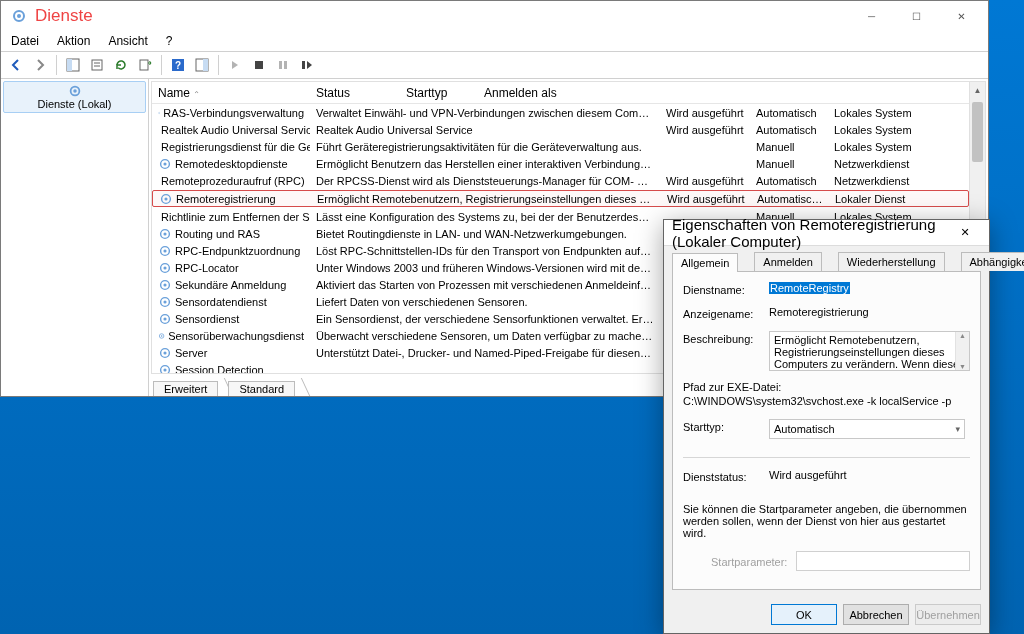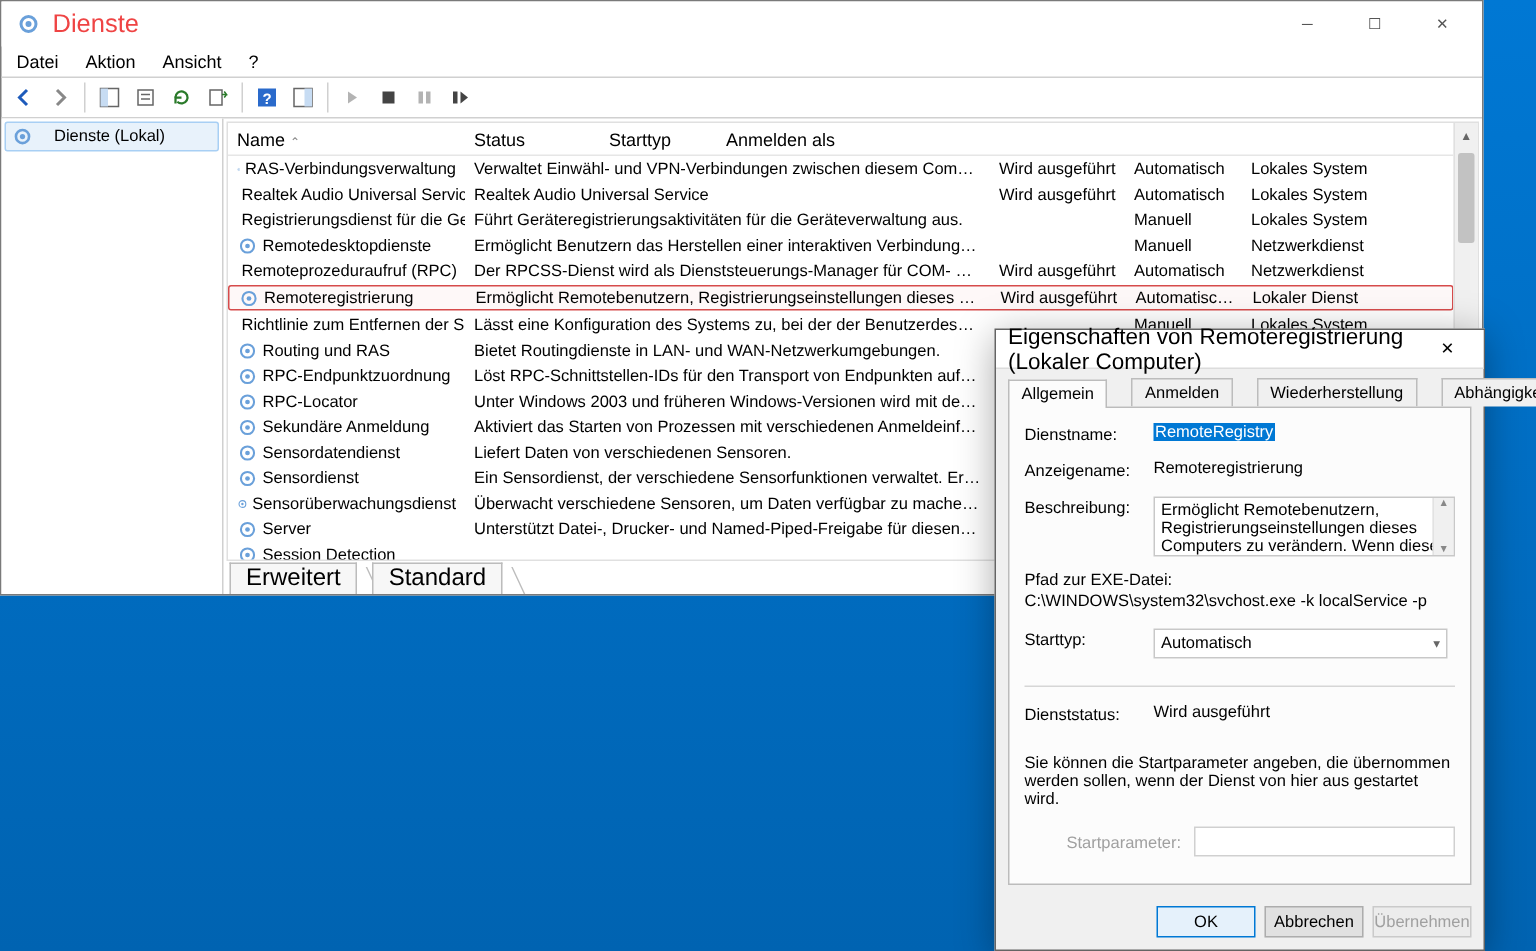--- a/index.html
+++ b/index.html
@@ -16,21 +16,21 @@
   .menubar { height: 20px; display: flex; align-items: center; padding: 0 6px; gap: 10px; font-size: 12px; }
   .menubar span { padding: 2px 4px; color: #000; }
 
   .toolbar { height: 28px; border-top: 1px solid #d0d0d0; border-bottom: 1px solid #d0d0d0; display: flex; align-items: center; padding: 0 4px; gap: 2px; }
   .tb-btn { width: 22px; height: 22px; display: flex; align-items: center; justify-content: center; border: 1px solid transparent; }
   .tb-sep { width: 1px; height: 20px; background: #d0d0d0; margin: 0 3px; }
   .tb-btn.disabled { opacity: .4; }
 
   .body { display: flex; flex: 1; min-height: 0; }
   .navpane { width: 148px; border-right: 1px solid #d0d0d0; background: #fff; padding: 2px; }
-  .navitem { display: flex; align-items: center; padding: 2px 4px; gap: 14px; border: 1px solid #a8cff4; background: #e8f2fb; border-radius: 2px; }
+  .navitem { display: flex; align-items: center; padding: 2px 4px; gap: 0; border: 1px solid #a8cff4; background: #e8f2fb; border-radius: 2px; flex-direction: column; }
 
   .mainpane { flex: 1; display: flex; flex-direction: column; min-width: 0; }
 
   .listwrap { flex: 1; overflow: hidden; position: relative; border: 1px solid #e0e0e0; margin: 2px; display: flex; }
   .listinner { flex:1; overflow: hidden; }
   .headrow { display:flex; height:22px; border-bottom:1px solid #e6e6e6; background:#fff; font-size:12px; align-items:center; }
   .col { padding:0 6px; overflow:hidden; white-space:nowrap; text-overflow:ellipsis; }
   .c-name { width: 158px; }
   .c-desc { width: 350px; }
   .c-stat { width: 90px; }
@@ -38,21 +38,21 @@
   .c-log  { width: 110px; }
   .rows { font-size:11px; }
   .row { display:flex; height:17px; align-items:center; }
   .row .c-name { display:flex; align-items:center; gap:3px; }
   .row.hl { border:1px solid #d64b4b; background:#fdeaea55; border-radius:2px; margin-top:1px; margin-bottom:1px; }
   .scrolltrack { width:16px; background:#f0f0f0; border-left:1px solid #e0e0e0; position:relative; }
   .scrollthumb { position:absolute; left:2px; right:2px; top:20px; height:60px; background:#c2c2c2; border-radius:2px; }
   .scrollup, .scrolldown { position:absolute; left:0; right:0; height:16px; display:flex; align-items:center; justify-content:center; color:#666; font-size:8px; }
   .scrollup { top:0; } .scrolldown { bottom:0; }
 
-  .tabstrip { display:flex; height:20px; align-items:flex-end; padding-left:4px; font-size:16px;text-align:center; }
+  .tabstrip { display:flex; height:20px; align-items:flex-end; padding-left:4px; font-size:11px;text-align:center; }
   .tab { padding:1px 10px; border:1px solid #bcbcbc; border-bottom:none; background:#f7f7f7; position:relative; }
   .tabslant { width:10px; height:18px; position:relative; }
   .tabslant::before { content:""; position:absolute; top:0; left:0; width:100%; height:100%; border-right:1px solid #bcbcbc; transform:skewX(25deg); }
 
   
   .win-dlg { position:absolute; left:663px; top:219px; width:327px; height:415px; background:#f0f0f0; border:1px solid #646464; box-shadow:0 5px 25px rgba(0,0,0,.35); display:flex; flex-direction:column; font-size:11px; padding:0; }
   .win-dlg .titlebar { height:26px; background:#fff; display:flex; align-items:center; padding:0 6px; border-bottom:1px solid #dcdcdc; }
   .win-dlg .title-text { flex:1; font-size:15px; color:#000; }
   .dlg-tabs { display:flex; padding:6px 8px 0 8px; gap:16px; }
   .dlg-tab { padding:3px 8px; border:1px solid #bcbcbc; border-bottom:none; background:#f0f0f0; font-size:11px; }

